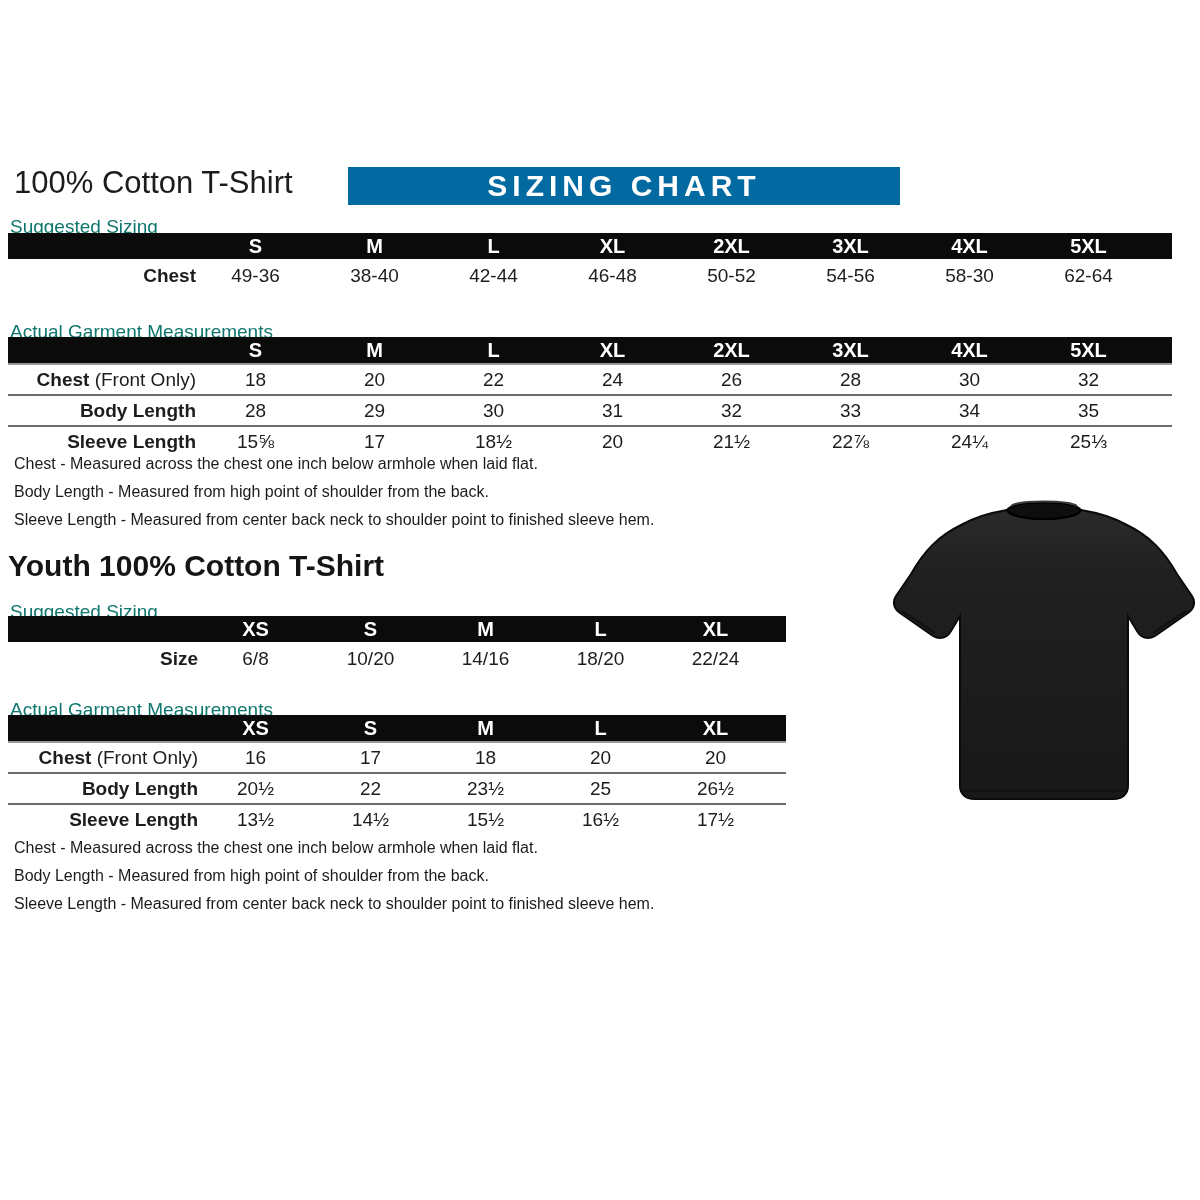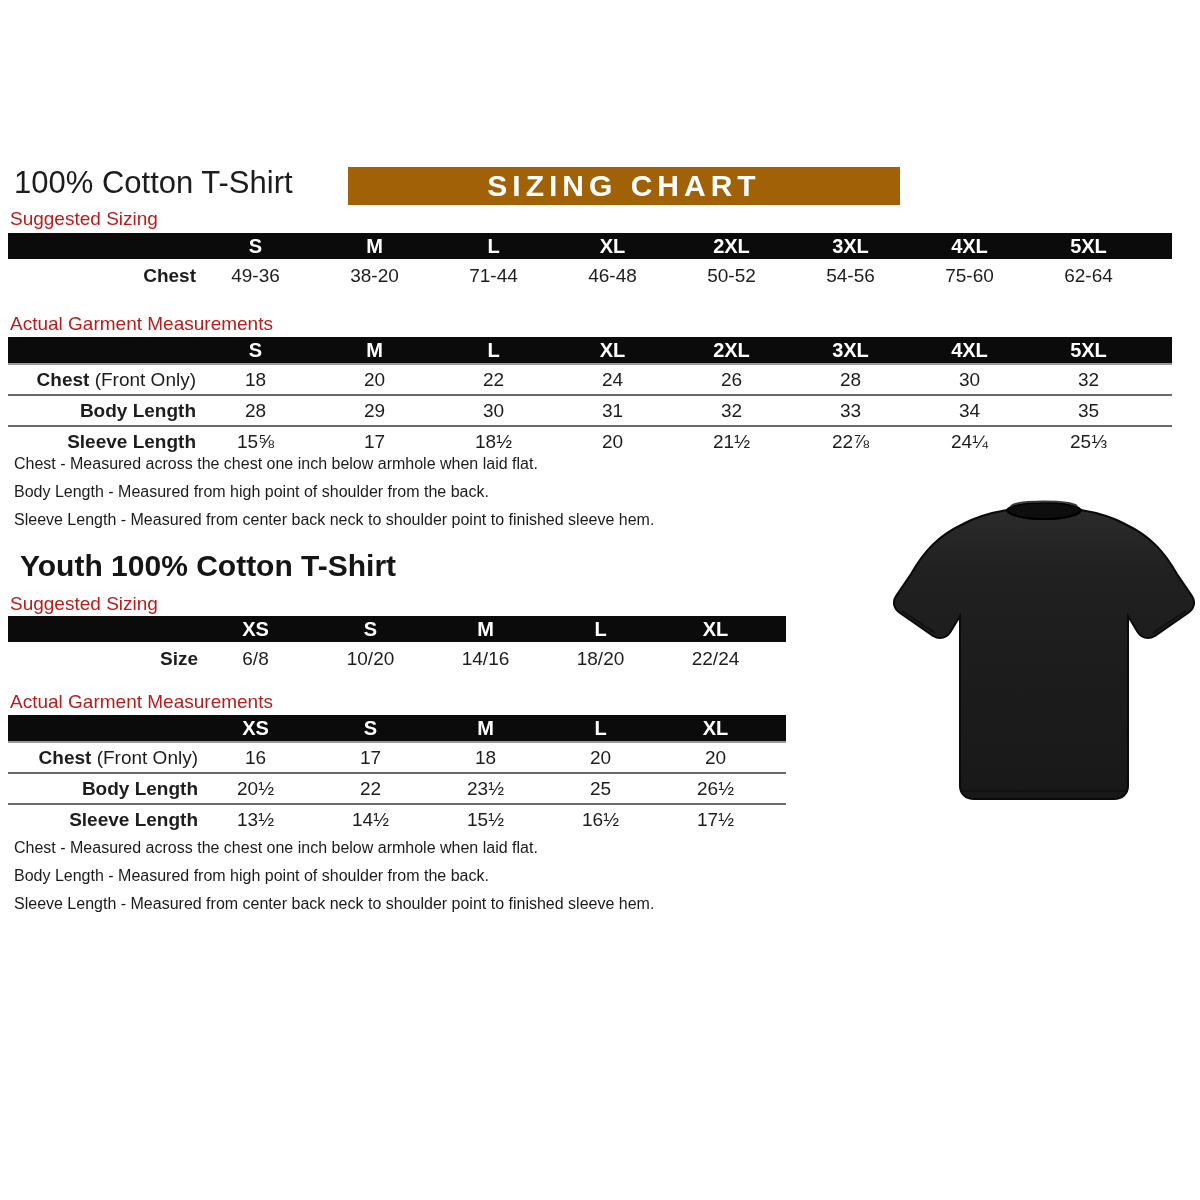--- a/index.html
+++ b/index.html
@@ -4,28 +4,28 @@
 <style>
   html,body{margin:0;padding:0;}
   body{
     width:1200px;height:1200px;background:#ffffff;position:relative;overflow:hidden;
     font-family:"Liberation Sans","DejaVu Sans",sans-serif;color:#1d1d1d;
     -webkit-font-smoothing:antialiased;
   }
   .abs{position:absolute;}
 
   .page-title{font-size:31px;font-weight:400;color:#1c1c1c;white-space:nowrap;}
-  .youth-title{font-size:30px;font-weight:700;color:#151515;white-space:nowrap;margin-left:12px;}
+  .youth-title{font-size:30px;font-weight:700;color:#151515;white-space:nowrap;}
 
   .banner{
-    background:#a16207;color:#ffffff;display:flex;align-items:center;justify-content:center;
+    background:#0369a1;color:#ffffff;display:flex;align-items:center;justify-content:center;
     font-size:30px;font-weight:700;letter-spacing:5px;white-space:nowrap;
   }
 
-  .section-label{font-size:19px;color:#b91c1c;white-space:nowrap;}
+  .section-label{font-size:19px;color:#0f766e;white-space:nowrap;margin-top:8px;}
 
   table.size-table{border-collapse:collapse;table-layout:fixed;}
   .size-table th{
     background:#0b0b0b;color:#ffffff;font-size:20px;font-weight:700;
     height:26px;padding:0;text-align:center;white-space:nowrap;
   }
   .size-table td{
     font-size:19px;color:#1d1d1d;text-align:center;padding:0;vertical-align:middle;white-space:nowrap;
   }
   .size-table td.rowlabel{text-align:right;padding-left:8px;}
@@ -71,26 +71,26 @@
       <th>3XL</th>
       <th>4XL</th>
       <th>5XL</th>
       <th></th>
     </tr>
   </thead>
   <tbody>
     <tr>
       <td class="rowlabel"><span class="b">Chest</span></td>
       <td>49-36</td>
-      <td>38-20</td>
-      <td>71-44</td>
+      <td>38-40</td>
+      <td>42-44</td>
       <td>46-48</td>
       <td>50-52</td>
       <td>54-56</td>
-      <td>75-60</td>
+      <td>58-30</td>
       <td>62-64</td>
       <td></td>
     </tr>
   </tbody>
 </table>
 
 <div class="abs section-label" style="left:10px;top:313px;">Actual Garment Measurements</div>
 
 <table class="abs size-table actual" style="left:8px;top:337px;width:1164px;">
   <colgroup>

